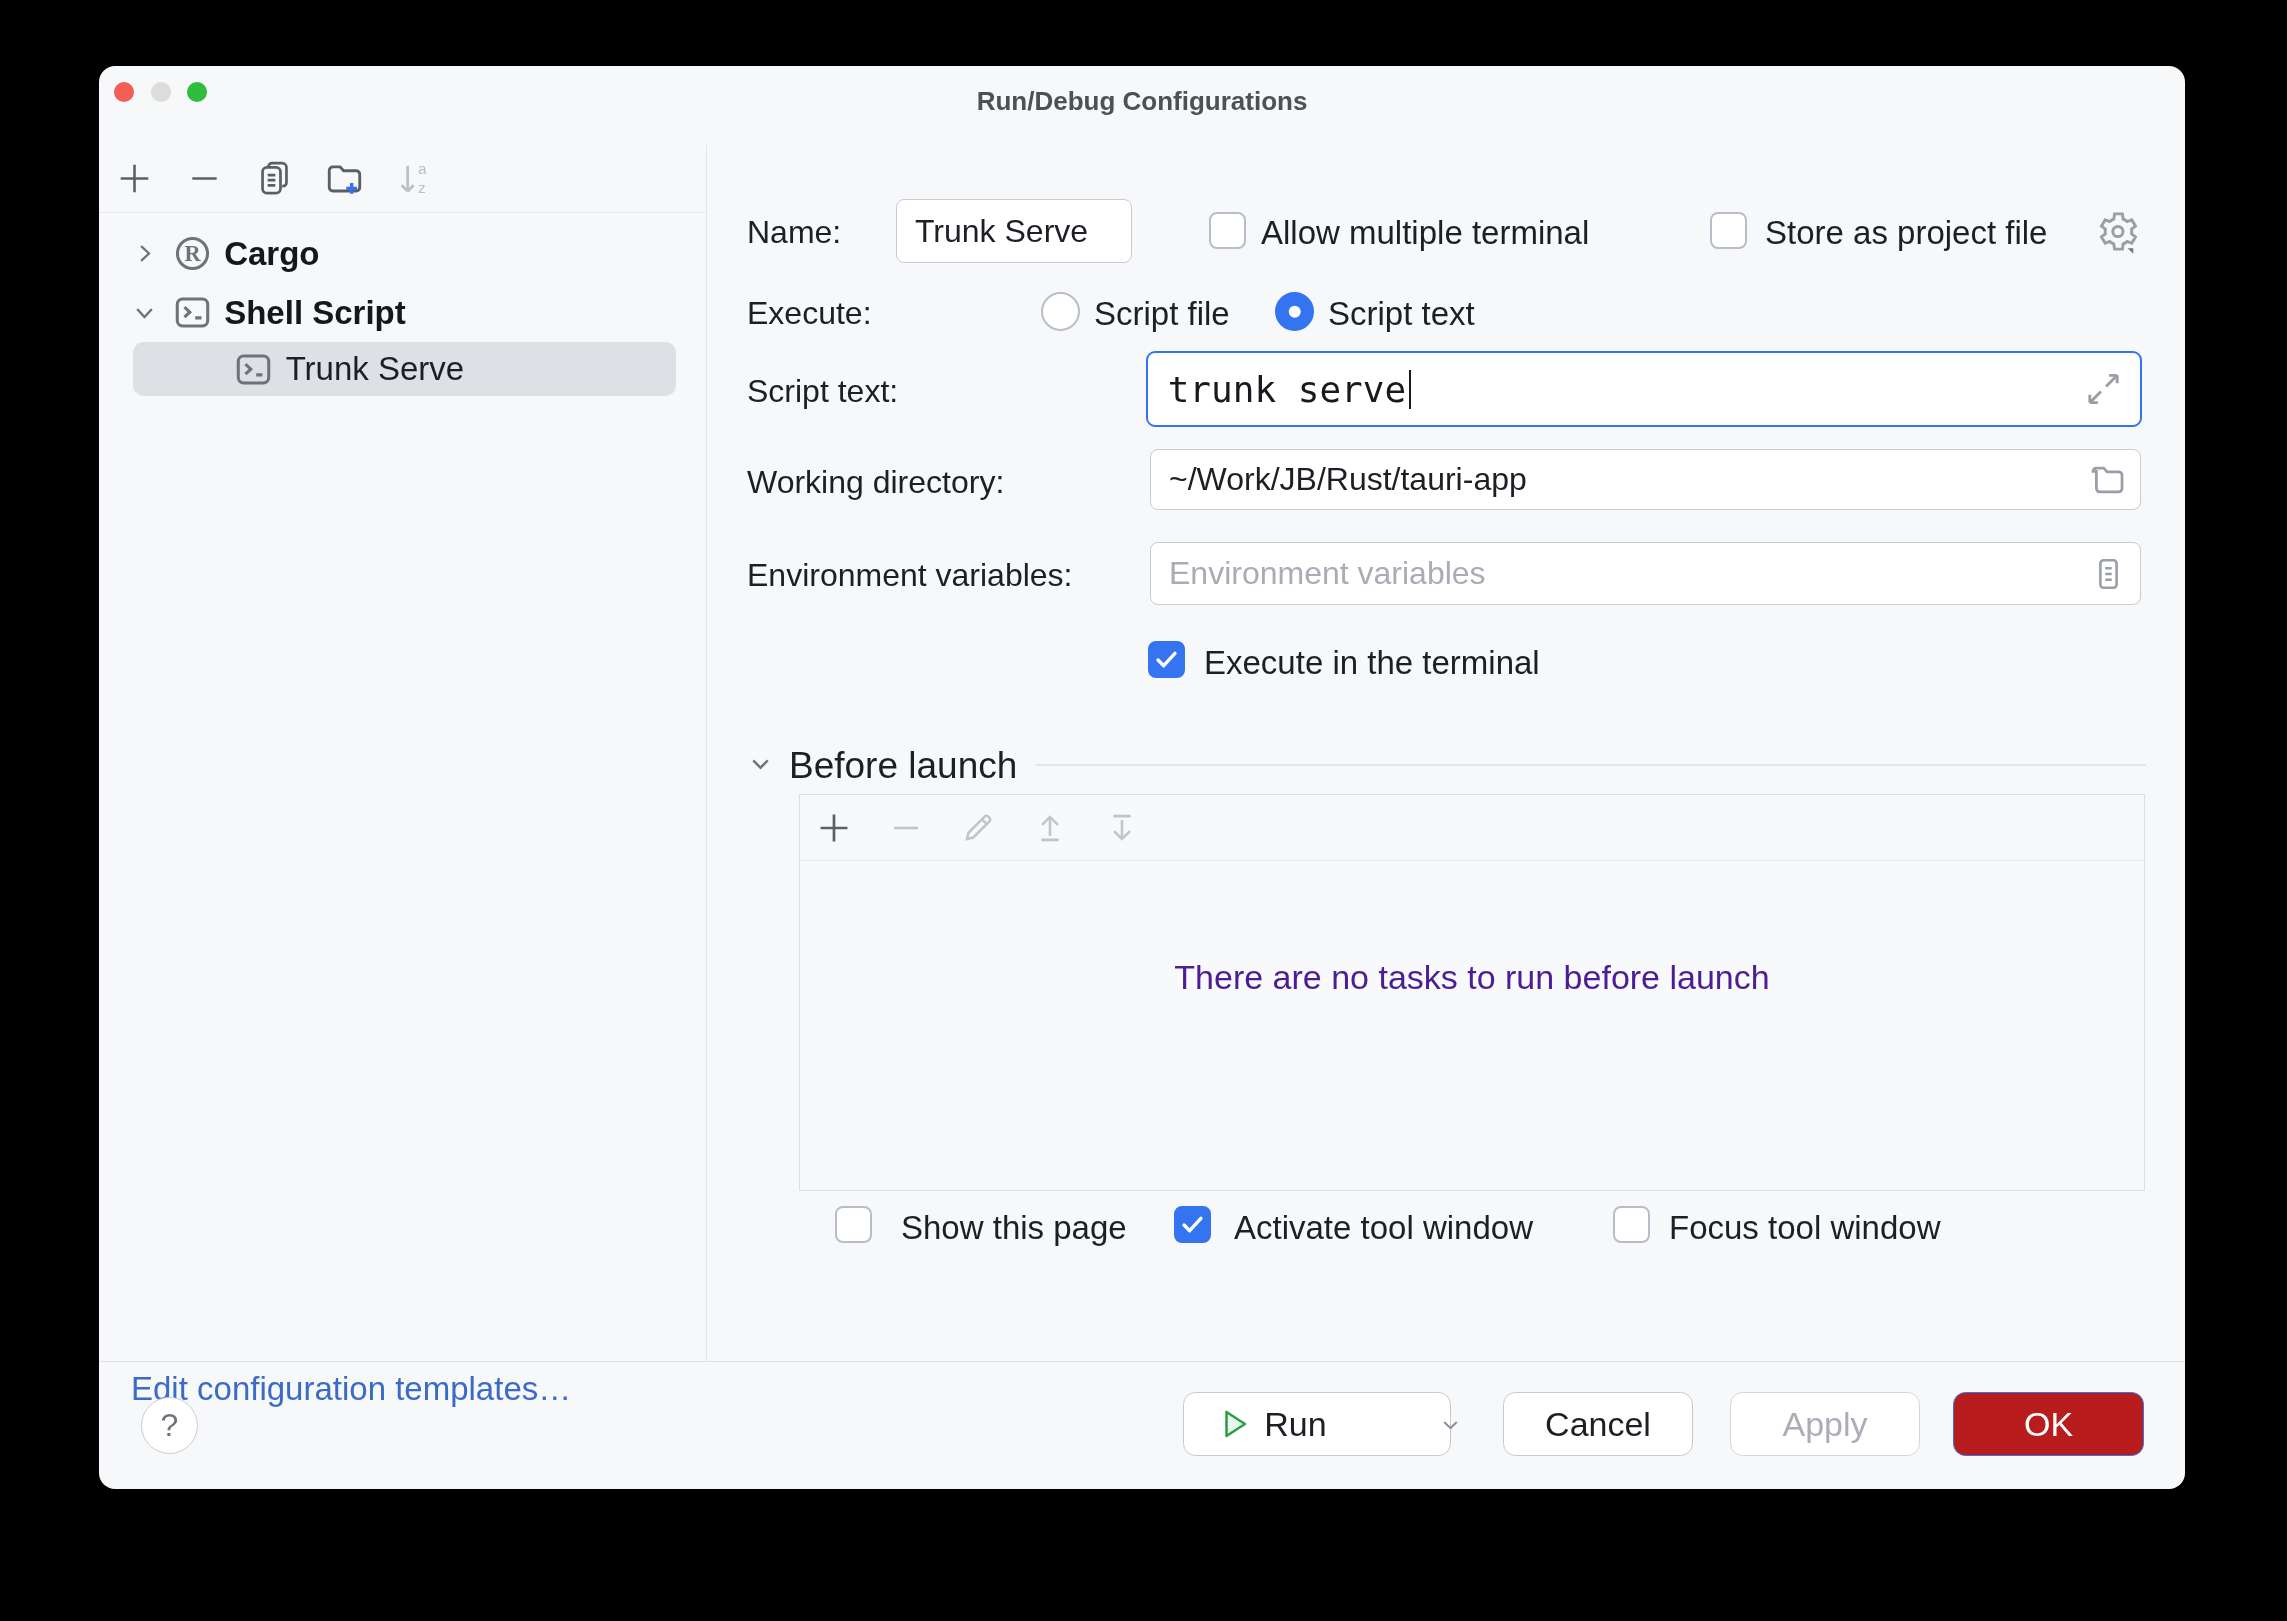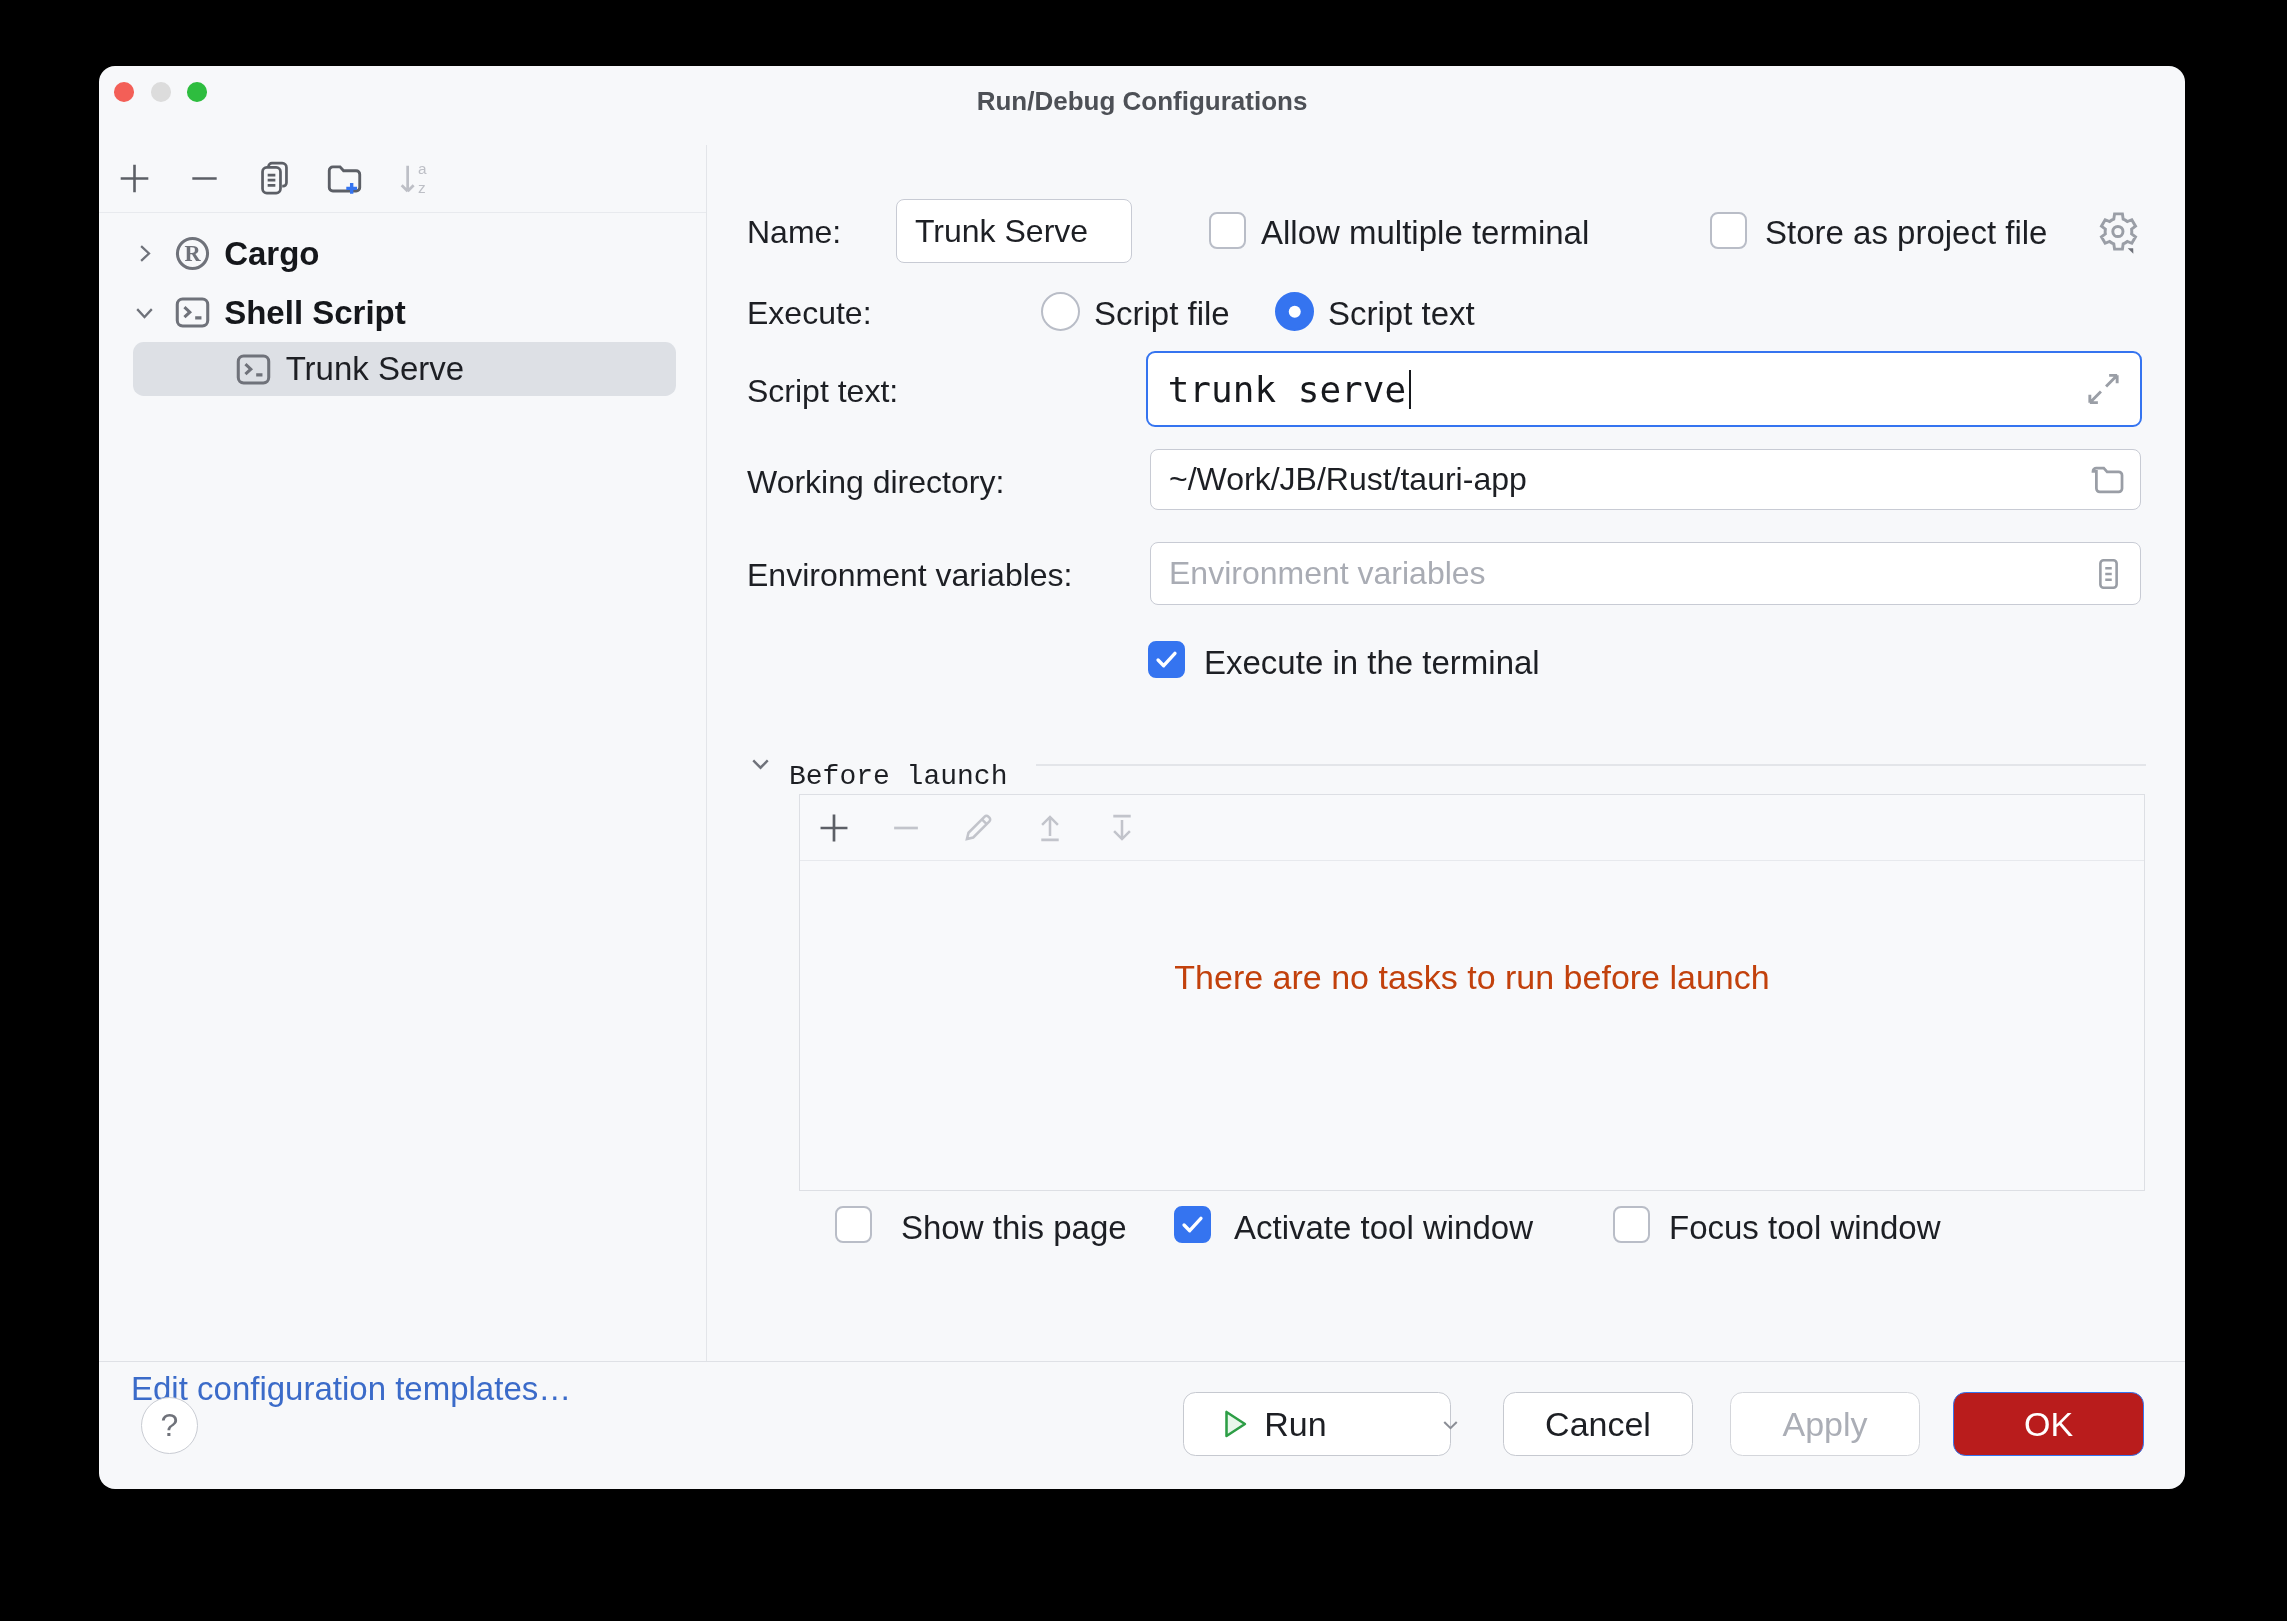--- a/index.html
+++ b/index.html
@@ -47,21 +47,21 @@
   .mono-field { position:absolute; background:#fff; border:2.7px solid #3574F0; border-radius:9px;
                 display:flex; align-items:center; padding-left:19.7px;
                 font:36px "DejaVu Sans Mono", monospace; color:#17191d; }
   .caret { display:inline-block; width:2.7px; height:39px; background:#17191d; margin-left:2.7px; }
   .section-divider { position:absolute; height:1.8px; background:#e3e5e9; }
   .panel { position:absolute; left:700px; top:728px; width:1346px; height:397px;
            border:1.8px solid #dddfe4; background:#f8f9fb; }
   .panel-toolbar { position:absolute; left:0; top:0; width:100%; height:66px;
                    border-bottom:1.8px solid #e7e9ed; display:flex; align-items:center; padding-left:12.5px; gap:29px; }
   .empty-text { position:absolute; left:0; top:163px; width:100%; text-align:center;
-                font-size:34px; color:#c2410c; }
+                font-size:34px; color:#4c1d95; }
   .cb-label { position:absolute; font-size:33px; }
   
   .footer-sep { position:absolute; left:0; top:1295px; width:100%; height:0.9px; background:#dfe1e6; }
   .help-btn { position:absolute; left:42px; top:1331px; width:57px; height:57px; border-radius:50%;
               border:1.8px solid #c9ccd3; background:#fff; display:flex; align-items:center; justify-content:center;
               font-size:32px; color:#6f727a; }
   .btn { position:absolute; top:1326px; height:64px; border-radius:12.5px; background:#fff;
          border:1.8px solid #c6c9d0; display:flex; align-items:center; justify-content:center;
          font-size:34px; color:#1d1f24; }
   .btn.primary { background:#b91c1c; border-color:#3574F0; color:#fff; }
@@ -232,21 +232,21 @@
         </svg>
     </span>
   </div>
   <div class="cb-label" style="left:1105px; top:578px;">Execute in the terminal</div>
 
   <span style="position:absolute; left:647px; top:683px;">
     <svg width="29" height="29" viewBox="0 0 24 24" fill="none" stroke="#6f727a" stroke-width="2">
         <path d="M6 9.5l6 6 6-6"></path>
       </svg>
   </span>
-  <div style="position:absolute; left:690px; top:695px; font-size:28px;font-family:Liberation Mono, monospace;">Before launch</div>
+  <div style="position:absolute; left:690px; top:679px; font-size:37px;">Before launch</div>
   <div class="section-divider" style="left:937px; top:698px; width:1110px;"></div>
 
   <div class="panel">
     <div class="panel-toolbar">
       <div class="tb-btn">
         <span>
           <svg width="38" height="38" viewBox="0 0 24 24" fill="none" stroke="#5c5f66" stroke-width="1.7">
               <path d="M12 3.5v17M3.5 12h17"></path>
             </svg>
         </span>

